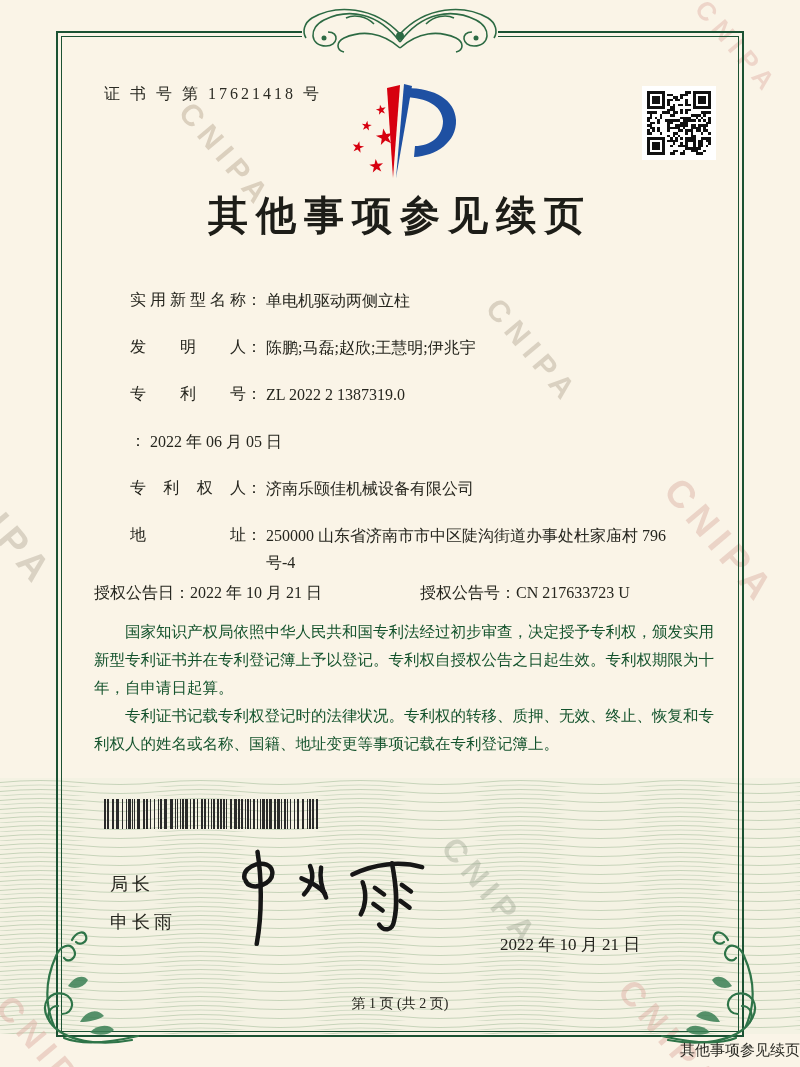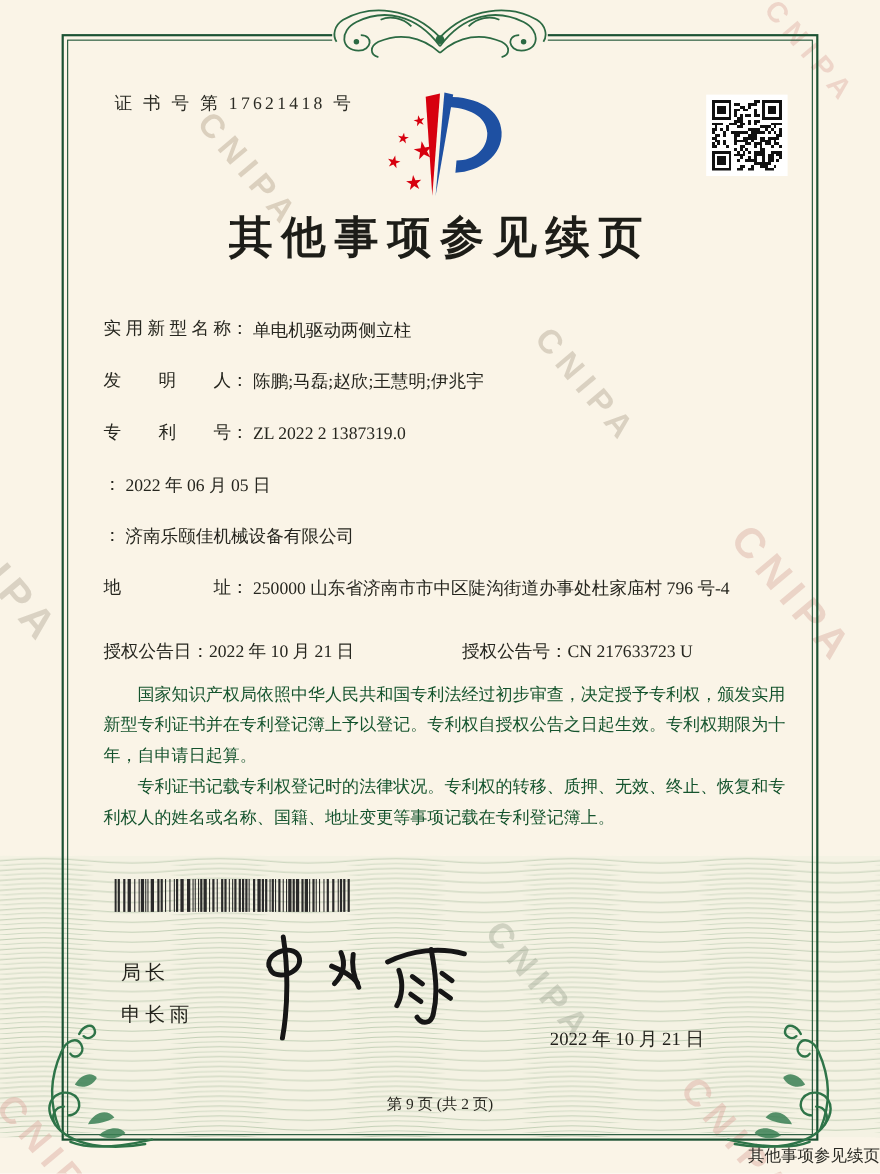--- a/index.html
+++ b/index.html
@@ -33,24 +33,24 @@
   .corner-l{left:20px;}
   .corner-r{right:20px;transform:scaleX(-1);}
   
   .cert-no{position:absolute;left:104px;top:84px;font-size:16px;letter-spacing:3px;color:#2b2b24;}
   .logo{position:absolute;left:330px;top:80px;}
   .qrbox{position:absolute;left:642px;top:86px;width:74px;height:74px;background:#fff;
      display:flex;align-items:center;justify-content:center;}
   .title{position:absolute;left:0;top:188px;width:100%;text-align:center;
      font-size:40px;font-weight:bold;letter-spacing:8px;color:#1d1d18;}
   .fields{position:absolute;left:94px;top:285px;width:600px;font-size:16px;}
-  .frow{margin-bottom:17px;line-height:30px;display:flex;}
+  .frow{margin-bottom:17px;line-height:30px;display:flex;margin-left:36px;}
   .flabel{display:inline-block;width:116px;text-align:justify;text-align-last:justify;flex:none;}
   .fcolon{display:inline-block;width:20px;flex:none;}
-  .fvalue{display:inline-block;max-width:448px;line-height:27px;padding-top:1.5px;text-align:center;}
+  .fvalue{display:inline-block;max-width:448px;line-height:27px;padding-top:1.5px;}
   .grant-row{position:absolute;left:94px;top:578px;width:620px;font-size:16px;line-height:30px;}
   .gpair2{position:absolute;left:326px;top:0;}
   .paras{position:absolute;left:94px;top:618px;width:620px;font-size:15.5px;line-height:1.8;
      text-align:justify;color:#14532d;}
   .paras p{margin:0;text-indent:2em;}
   .barcode{position:absolute;left:104px;top:799px;}
   .sig-title{position:absolute;left:110px;top:872px;font-size:18px;letter-spacing:4px;}
   .sig-name{position:absolute;left:110px;top:910px;font-size:18px;letter-spacing:4px;}
   .sig-auto{position:absolute;left:225px;top:843px;transform:rotate(-2deg);}
   .issue-date{position:absolute;left:470px;top:933px;width:200px;text-align:center;
@@ -387,20 +387,21 @@
     <div class="frow">
       <span class="flabel">专利号</span>
         <span class="fcolon">：</span>
         <span class="fvalue">ZL 2022 2 1387319.0</span>
     </div>
     <div class="frow">
         <span class="fcolon">：</span>
         <span class="fvalue">2022 年 06 月 05 日</span>
     </div>
     <div class="frow">
+      <span class="flabel">专利权人</span>
         <span class="fcolon">：</span>
         <span class="fvalue">济南乐颐佳机械设备有限公司</span>
     </div>
     <div class="frow">
       <span class="flabel">地址</span>
         <span class="fcolon">：</span>
         <span class="fvalue" style="max-width:450px">250000 山东省济南市市中区陡沟街道办事处杜家庙村 796 号-4</span>
     </div>
   </div>
 
@@ -496,17 +497,17 @@
       <path d="M138,40 C142,52 140,64 135,72"></path>
       <path d="M150,46 L159,53"></path>
       <path d="M177,44 L186,51"></path>
       <path d="M148,62 L157,69"></path>
       <path d="M175,60 L184,67"></path>
     </g>
   </svg>
 
   <div class="issue-date">2022 年 10 月 21 日</div>
 
-  <div class="page-info">第 9 页 (共 2 页)</div>
+  <div class="page-info">第 1 页 (共 2 页)</div>
 
   <div class="footer-note">其他事项参见续页</div>
 
 </div>
 
 </body></html>

